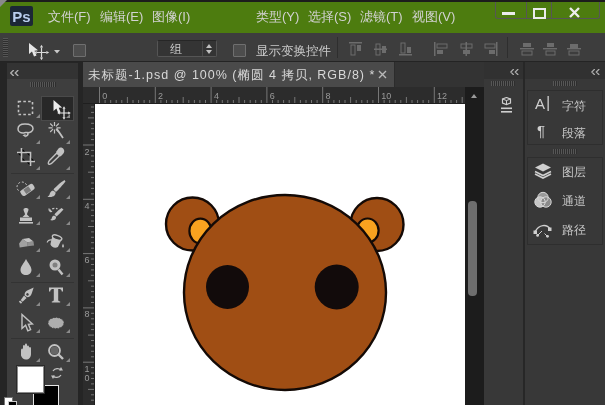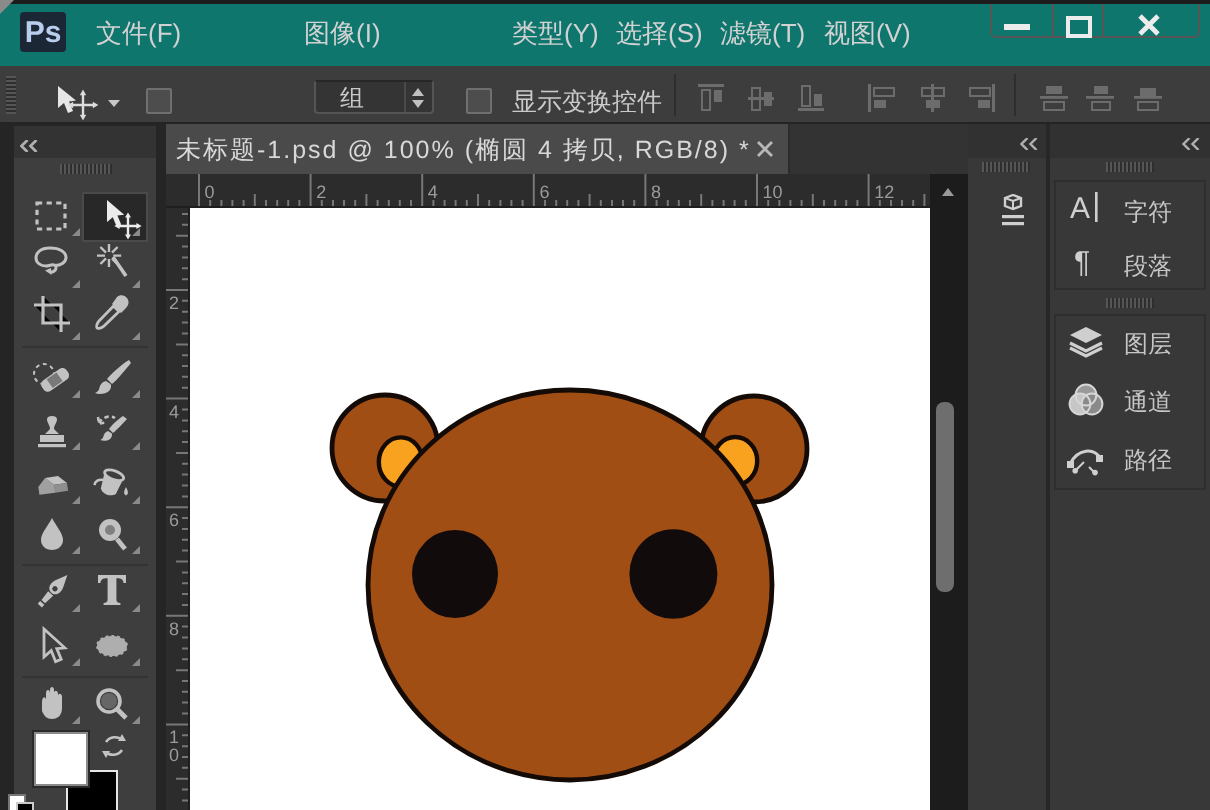--- a/index.html
+++ b/index.html
@@ -6,25 +6,26 @@
   body{width:605px;height:405px;background:#252525;font-family:"Liberation Sans",sans-serif;overflow:hidden;position:relative}
   .abs{position:absolute}
   .mnu{position:absolute;top:0;height:33px;line-height:34px;font-size:13px;color:#d2d2d2}
   .optxt{position:absolute;top:0;height:29px;line-height:30px;font-size:12.5px;color:#cacaca}
   .cb{position:absolute;top:11px;width:11px;height:11px;background:#4d4d4d;border:1px solid #6f6f6f;border-radius:1px}
   .lbl{position:absolute;font-size:12px;color:#c6c6c6}
 </style>
 </head>
 <body>
 
-<div class="abs" id="titlebar" style="left:0;top:0;width:605px;height:50px;background:#0f766e;border-bottom:7px solid #737373;box-sizing:border-box">
+<div class="abs" id="titlebar" style="left:0;top:0;width:605px;height:50px;background:#4d7c0f;border-bottom:7px solid #737373;box-sizing:border-box">
   <div class="abs" style="left:0;top:0;width:605px;height:2px;background:#1c1c1c"></div>
   <div class="abs" style="left:10px;top:6px;width:23px;height:20px;background:#1c2736;border-radius:2px;text-align:center;font-weight:bold;font-size:15px;line-height:21px;color:#b9cdee">Ps</div>
     <div class="abs" style="left:0;top:0;width:0;height:0;border-top:7px solid #8a8a8a;border-right:7px solid transparent"></div>
   <div class="mnu" style="left:48px">文件(F)</div>
+  <div class="mnu" style="left:100px">编辑(E)</div>
   <div class="mnu" style="left:152px">图像(I)</div>
   <div class="mnu" style="left:256px">类型(Y)</div>
   <div class="mnu" style="left:308px">选择(S)</div>
   <div class="mnu" style="left:360px">滤镜(T)</div>
   <div class="mnu" style="left:412px">视图(V)</div>
 
   <div class="abs" style="left:495px;top:2px;width:105px;height:17px;border:1px solid #565656;border-top:none;border-radius:0 0 3px 3px;box-sizing:border-box"></div>
   <div class="abs" style="left:526px;top:2px;width:1px;height:16px;background:#565656"></div>
   <div class="abs" style="left:551px;top:2px;width:1px;height:16px;background:#565656"></div>
   <div class="abs" style="left:502px;top:11.5px;width:13px;height:3px;background:#ececec"></div>

